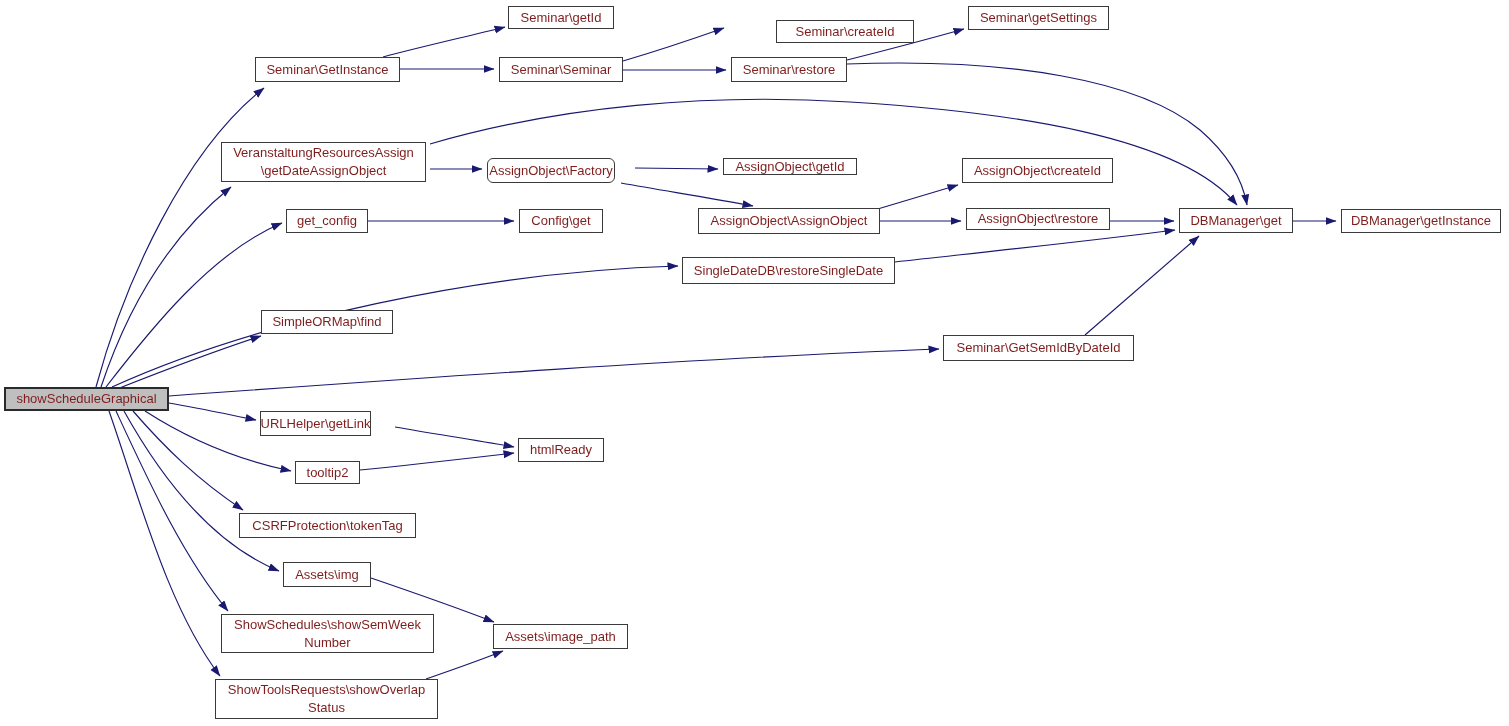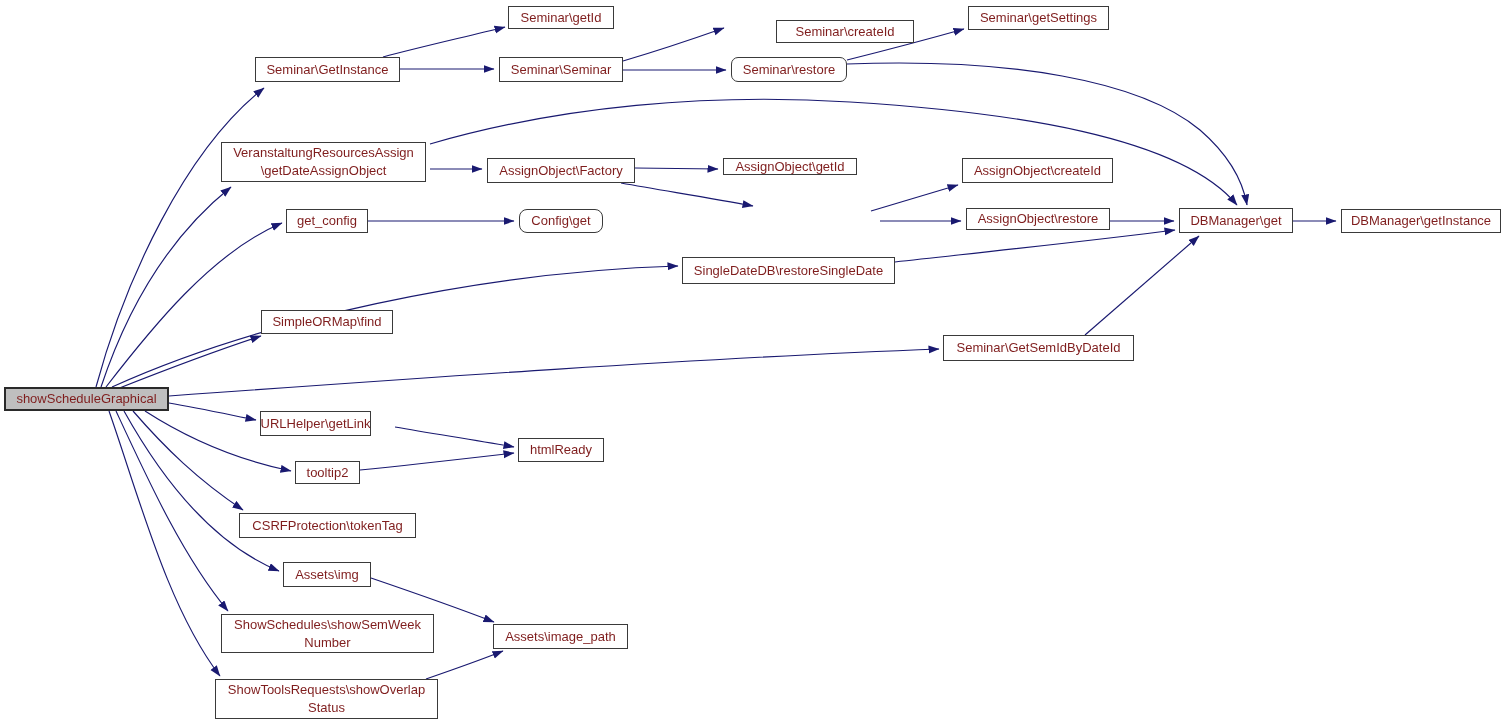--- a/index.html
+++ b/index.html
@@ -88,29 +88,30 @@
         <path d="M 371,578 C 412,592 455,607 494,622" stroke="#191970" stroke-width="1.15" marker-end="url(#arrow)"></path>
         <path d="M 426,679 C 452,670 478,661 503,651" stroke="#191970" stroke-width="1.15" marker-end="url(#arrow)"></path>
       </g>
   </svg>
 
 <div class="node root" style="left: 4px; top: 387px; width: 165px; height: 24px;">showScheduleGraphical</div>
     <div class="node" style="left: 255px; top: 57px; width: 145px; height: 25px;">Seminar\GetInstance</div>
     <div class="node" style="left: 508px; top: 6px; width: 106px; height: 23px;">Seminar\getId</div>
     <div class="node" style="left: 499px; top: 57px; width: 124px; height: 25px;">Seminar\Seminar</div>
     <div class="node" style="left: 728px; top: 20px; width: 138px; height: 23px; margin-left: 48px;">Seminar\createId</div>
-    <div class="node" style="left: 731px; top: 57px; width: 116px; height: 25px; border-radius: 7px;">Seminar\restore</div>
+    <div class="node" style="left: 731px; top: 57px; width: 116px; height: 25px;">Seminar\restore</div>
     <div class="node" style="left: 968px; top: 6px; width: 141px; height: 24px;">Seminar\getSettings</div>
     <div class="node" style="left: 221px; top: 142px; width: 205px; height: 40px;">VeranstaltungResourcesAssign
 \getDateAssignObject</div>
-    <div class="node" style="left: 487px; top: 158px; width: 148px; height: 25px;">AssignObject\Factory</div>
+    <div class="node" style="left: 487px; top: 158px; width: 128px; height: 25px; border-radius: 6px;">AssignObject\Factory</div>
     <div class="node" style="left: 723px; top: 158px; width: 134px; height: 17px;">AssignObject\getId</div>
     <div class="node" style="left: 962px; top: 158px; width: 151px; height: 25px;">AssignObject\createId</div>
     <div class="node" style="left: 286px; top: 209px; width: 82px; height: 24px;">get_config</div>
-    <div class="node" style="left: 519px; top: 209px; width: 84px; height: 24px; border-radius: 8px;">Config\get</div>
+    <div class="node" style="left: 519px; top: 209px; width: 84px; height: 24px;">Config\get</div>
+    <div class="node" style="left: 698px; top: 208px; width: 182px; height: 26px;">AssignObject\AssignObject</div>
     <div class="node" style="left: 966px; top: 208px; width: 144px; height: 22px;">AssignObject\restore</div>
     <div class="node" style="left: 1179px; top: 208px; width: 114px; height: 25px;">DBManager\get</div>
     <div class="node" style="left: 1341px; top: 209px; width: 160px; height: 24px;">DBManager\getInstance</div>
     <div class="node" style="left: 682px; top: 257px; width: 213px; height: 27px;">SingleDateDB\restoreSingleDate</div>
     <div class="node" style="left: 261px; top: 310px; width: 132px; height: 24px;">SimpleORMap\find</div>
     <div class="node" style="left: 943px; top: 335px; width: 191px; height: 26px;">Seminar\GetSemIdByDateId</div>
     <div class="node" style="left: 260px; top: 411px; width: 111px; height: 25px;">URLHelper\getLink</div>
     <div class="node" style="left: 518px; top: 438px; width: 86px; height: 24px;">htmlReady</div>
     <div class="node" style="left: 295px; top: 461px; width: 65px; height: 23px;">tooltip2</div>
     <div class="node" style="left: 239px; top: 513px; width: 177px; height: 25px;">CSRFProtection\tokenTag</div>

